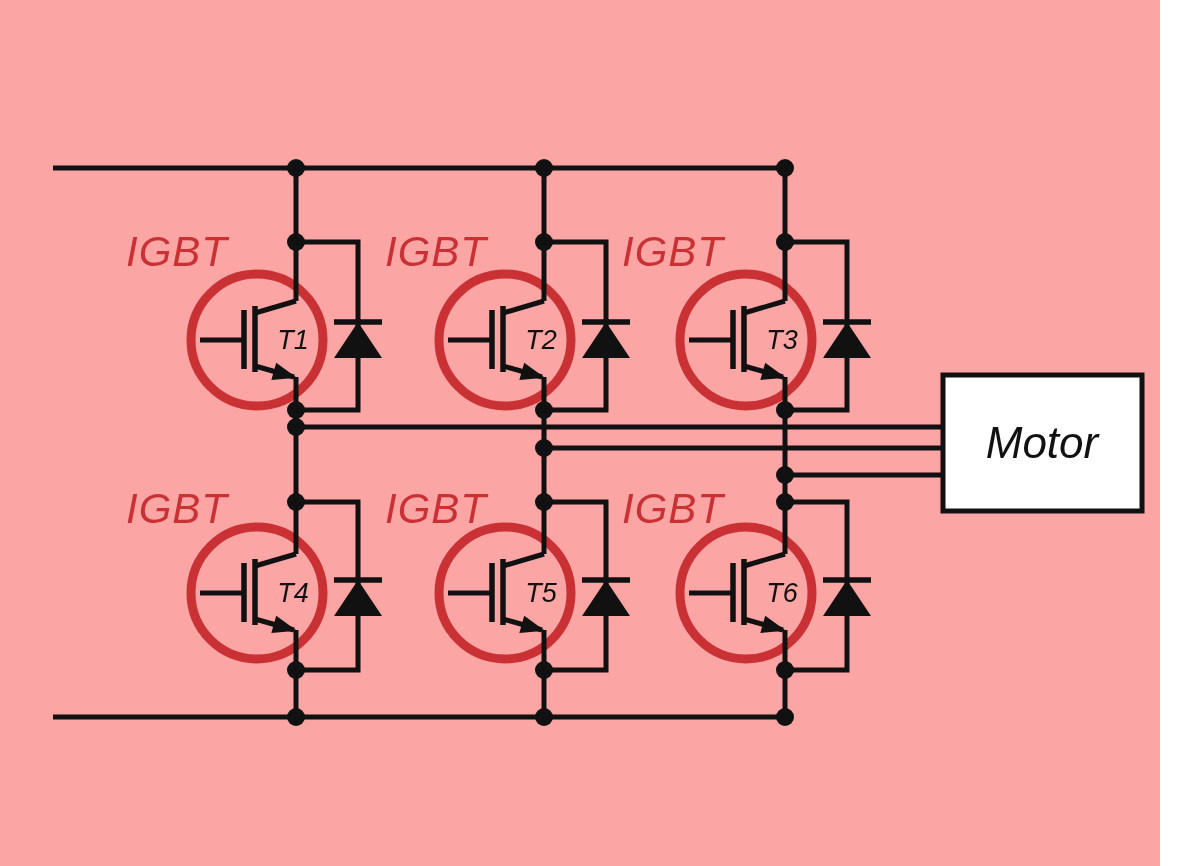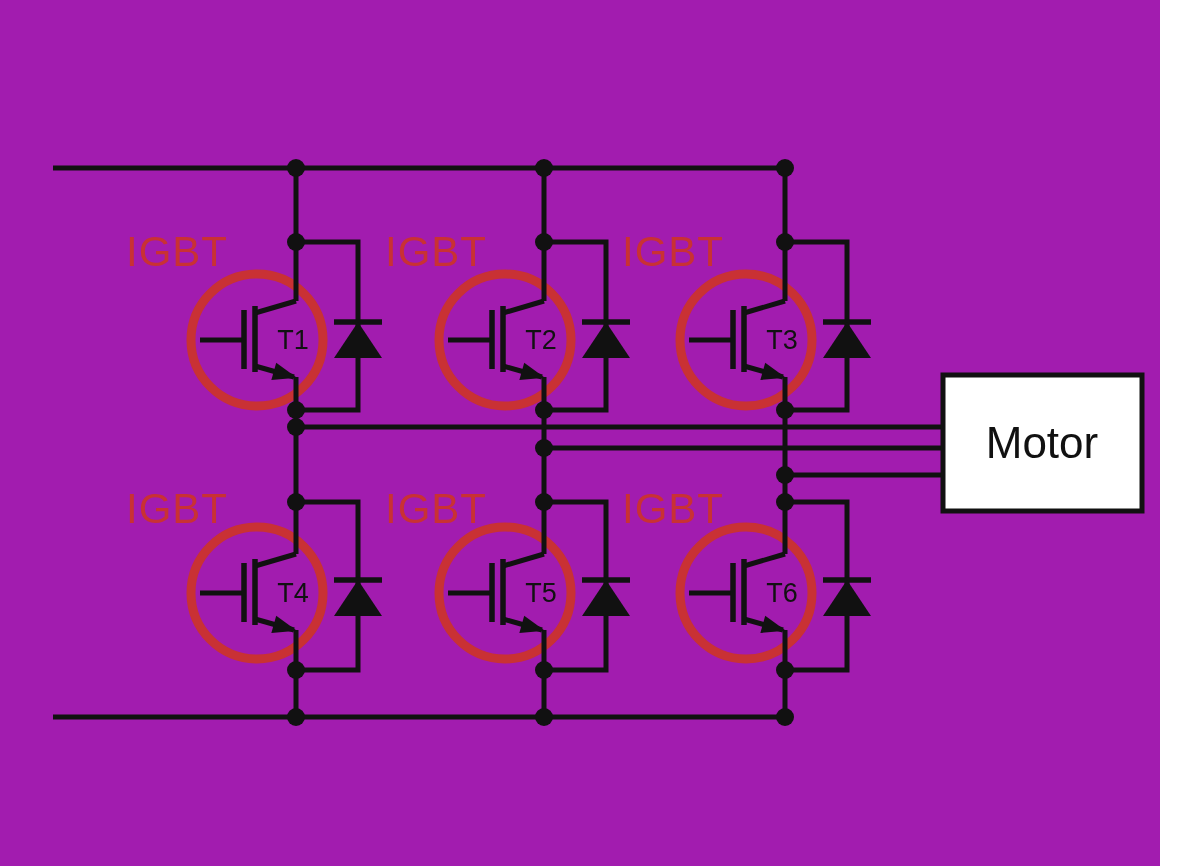--- a/index.html
+++ b/index.html
@@ -1,16 +1,16 @@
 <!DOCTYPE html>
 <html><head>
 <meta charset="utf-8">
 <style>
   html,body { margin:0; padding:0; background:#ffffff; }
-  .stage { width:1160px; height:866px; background:#a21caf; position:relative; overflow:hidden; }
+  .stage { width:1160px; height:866px; background:#fca5a5; position:relative; overflow:hidden;font-style:italic; }
   svg { display:block; }
   .w  { stroke:#111111; stroke-width:5;   fill:none; }
   .wb { stroke:#111111; stroke-width:5.5; fill:none; }
   .ring { fill:none; stroke-width:9; }
   .igbt-label { font-family:"Liberation Sans", sans-serif; font-size:42px; letter-spacing:1px; }
   .t-label { font-family:"Liberation Sans", sans-serif; font-size:27px; fill:#111111; text-anchor:middle; }
   .motor-label { font-family:"Liberation Sans", sans-serif; font-size:44px; fill:#111111; text-anchor:middle; }
 </style>
 </head>
 <body>

